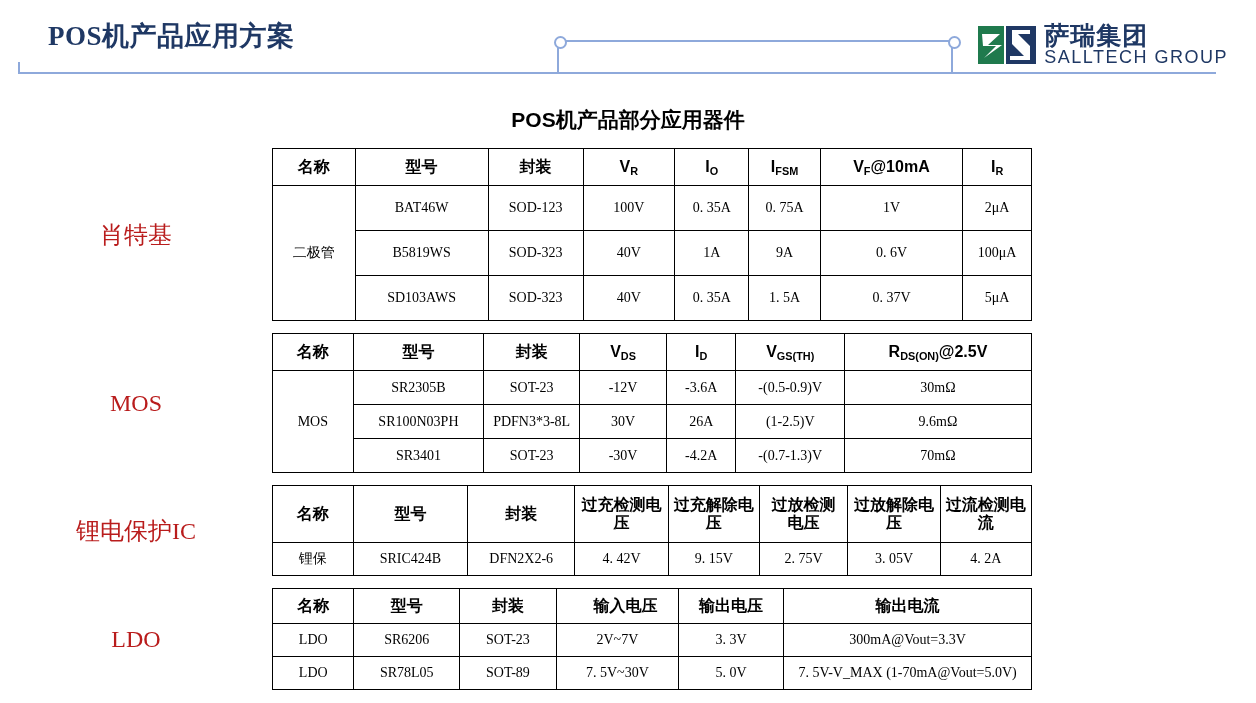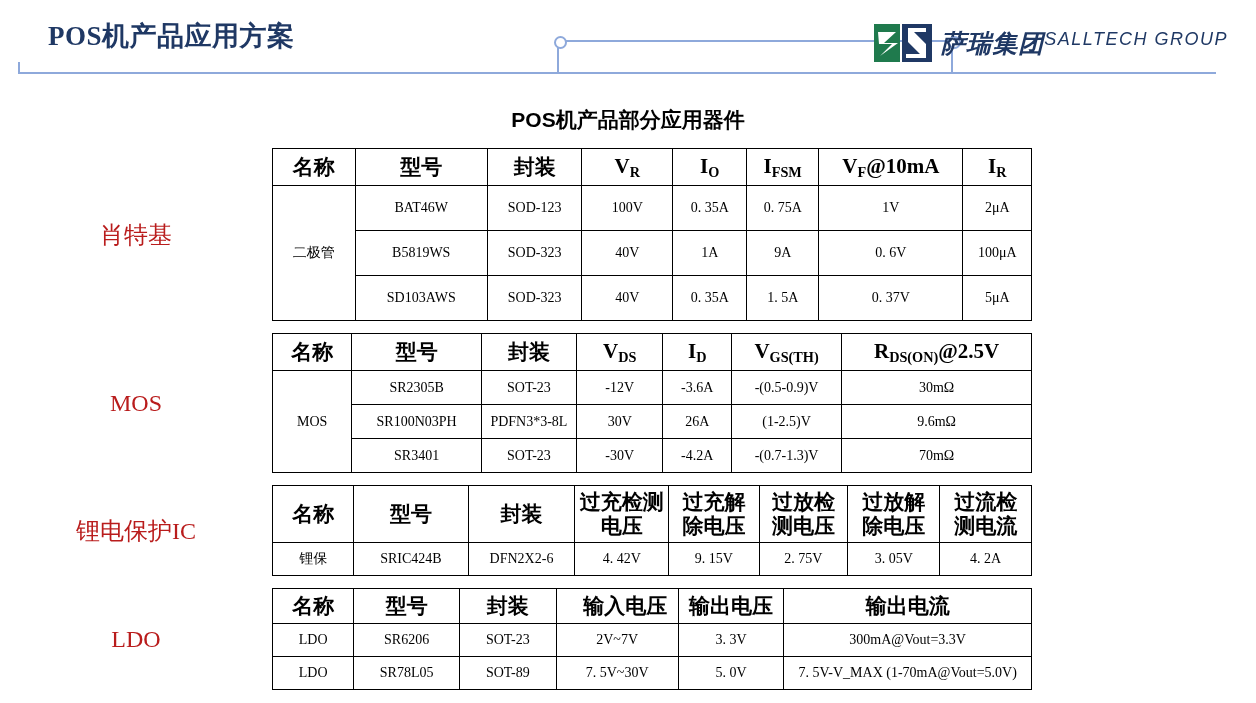--- a/index.html
+++ b/index.html
@@ -98,23 +98,22 @@
     align-items: center;
     gap: 8px;
   }
   .logo-mark {
     width: 58px;
     height: 42px;
     position: relative;
   }
   .logo-text {
     display: flex;
-    flex-direction: row;
+    flex-direction: column;
     line-height: 1.05;
-    font-style: italic;
   }
   .logo-cn {
     font-family: "Liberation Sans", sans-serif;
     font-weight: bold;
     font-size: 25px;
     color: #1F3864;
     letter-spacing: 1px;
   }
   .logo-en {
     font-family: "Liberation Sans", sans-serif;
@@ -160,23 +159,23 @@
     font-size: 14px;
   }
   table td, table th {
     border: 1px solid #000000;
     text-align: center;
     vertical-align: middle;
     padding: 3px 4px;
     font-weight: normal;
   }
   thead td, thead th {
-    font-family: Liberation Serif, serif;
+    font-family: Liberation Sans, sans-serif;
     font-weight: bold;
-    font-size: 21px;
+    font-size: 16px;
   }
   sub {
     font-size: 0.68em;
     vertical-align: -0.25em;
   }
 
   
   .tbl-schottky { width: 760px; }
   .tbl-schottky td { height: 38px; }
   .tbl-schottky thead td { height: 30px; }

